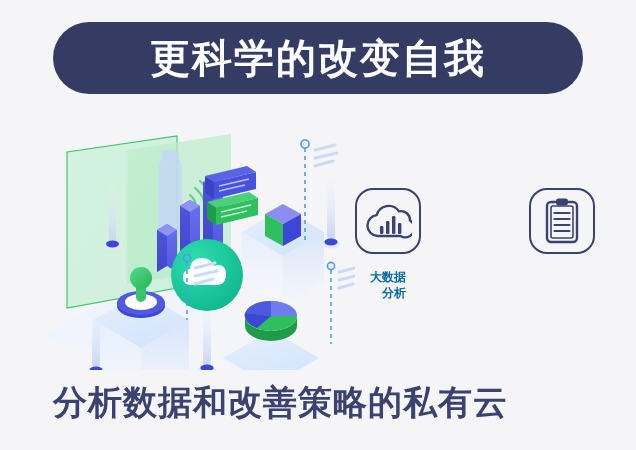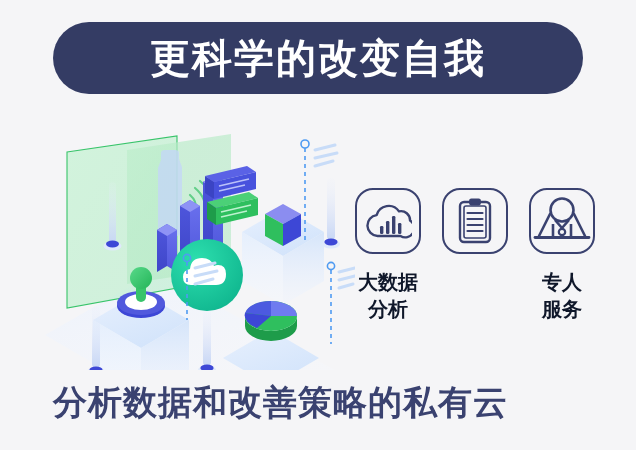--- a/index.html
+++ b/index.html
@@ -95,25 +95,25 @@
     border-radius: 18px;
     background: #f5f5f7;
     display: flex;
     align-items: center;
     justify-content: center;
     box-sizing: border-box;
     overflow: hidden;
   }
   .feature-label {
     margin-top: 15px;
-    color: #0f172a;
-    font-size: 20px;
+    color: #0369a1;
+    font-size: 12px;
     font-weight: bold;
     line-height: 1.35;
-    text-align: center;
+    text-align: right;
     white-space: pre-line;
     font-family: "DejaVu Sans", "Liberation Sans", sans-serif;
   }
 </style>
 </head>
 <body>
 
 <div class="stage">
 
   <div class="header-pill">
@@ -341,38 +341,18 @@
           <g stroke="#3a4270" stroke-width="2.2" stroke-linecap="round">
             <line x1="14.5" y1="16" x2="29.5" y2="16"></line>
             <line x1="14.5" y1="22" x2="29.5" y2="22"></line>
             <line x1="14.5" y1="28" x2="29.5" y2="28"></line>
             <line x1="14.5" y1="34" x2="29.5" y2="34"></line>
           </g>
         </svg>
       </div>
     </div>
 
-    <div class="feature">
-      <div class="feature-icon">
-        <svg width="62" height="62" viewBox="0 0 62 62" xmlns="http://www.w3.org/2000/svg">
-
-          <circle cx="31" cy="20" r="11.5" fill="none" stroke="#3a4270" stroke-width="2.6"></circle>
-
-          <path d="M19,24 L8,46 M43,24 L54,46" fill="none" stroke="#3a4270" stroke-width="2.6" stroke-linecap="round"></path>
-
-          <path d="M24,30 L31,38 L38,30" fill="none" stroke="#3a4270" stroke-width="2.6" stroke-linejoin="round"></path>
-
-          <path d="M22,34 L22,47 M40,34 L40,47" fill="none" stroke="#3a4270" stroke-width="2.6"></path>
-
-          <circle cx="31" cy="42" r="3.2" fill="none" stroke="#3a4270" stroke-width="2.2"></circle>
-
-          <line x1="4" y1="47.5" x2="58" y2="47.5" stroke="#3a4270" stroke-width="2.8" stroke-linecap="round"></line>
-        </svg>
-      </div>
-      <div class="feature-label">专人
-服务</div>
-    </div>
 
   </div>
 
   <div class="footer-tagline">分析数据和改善策略的私有云</div>
 
 </div>
 
 </body></html>

